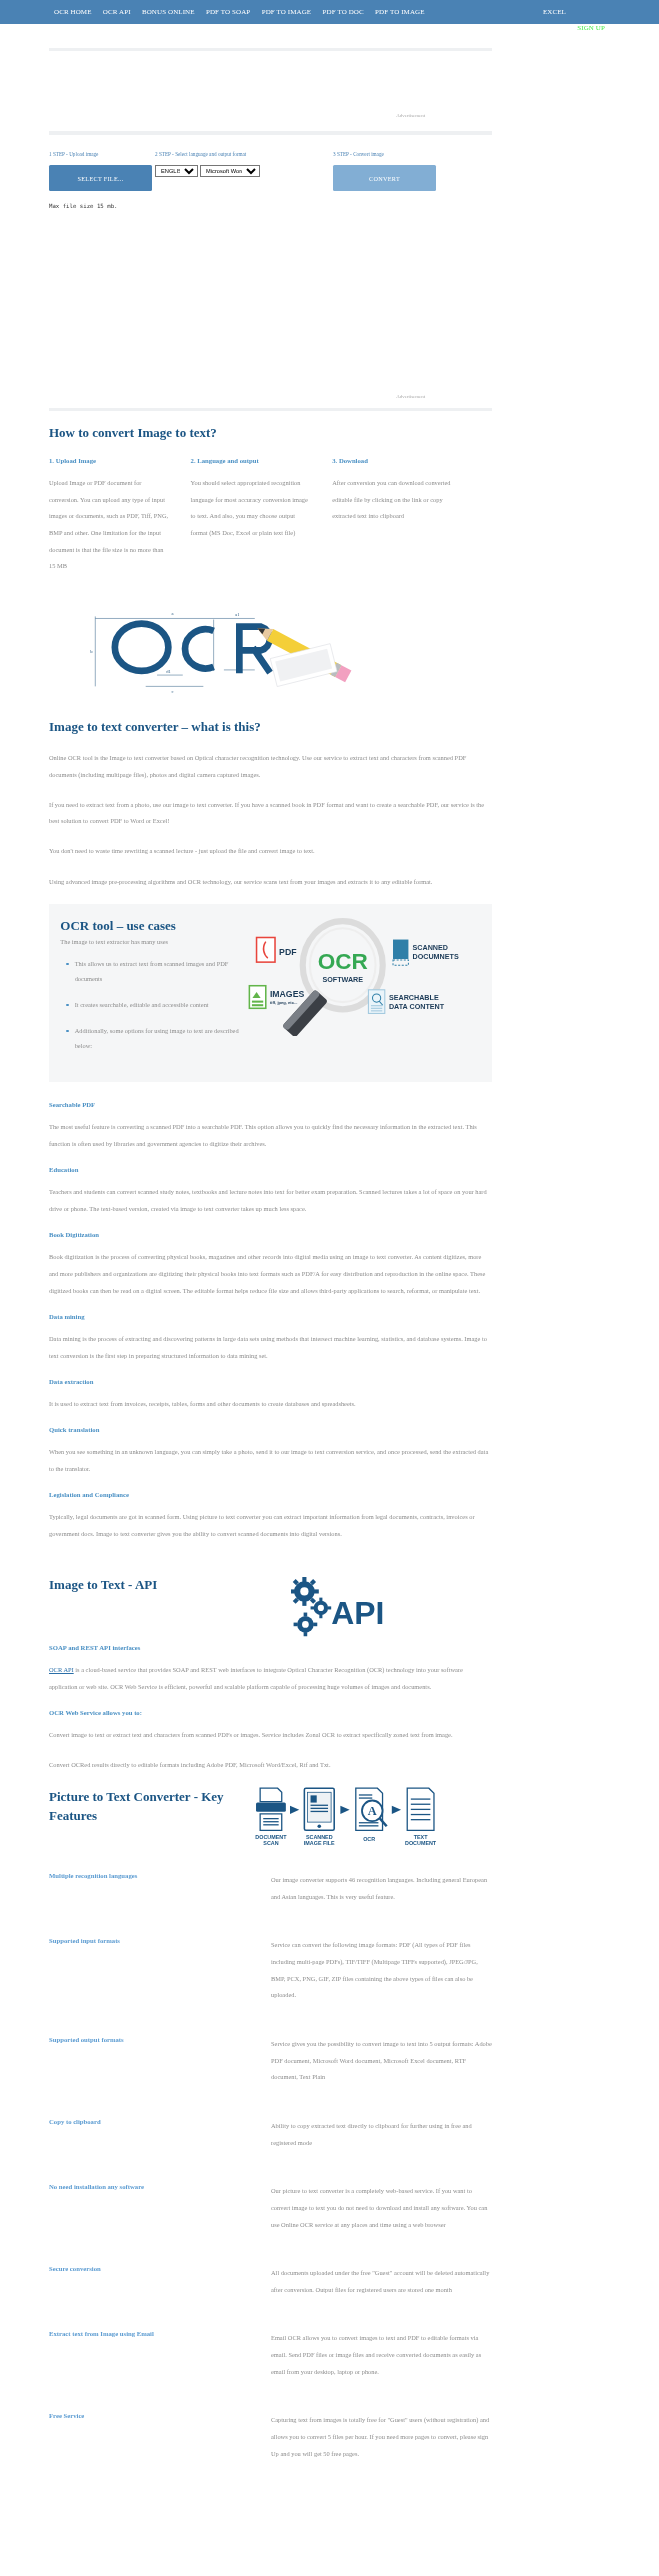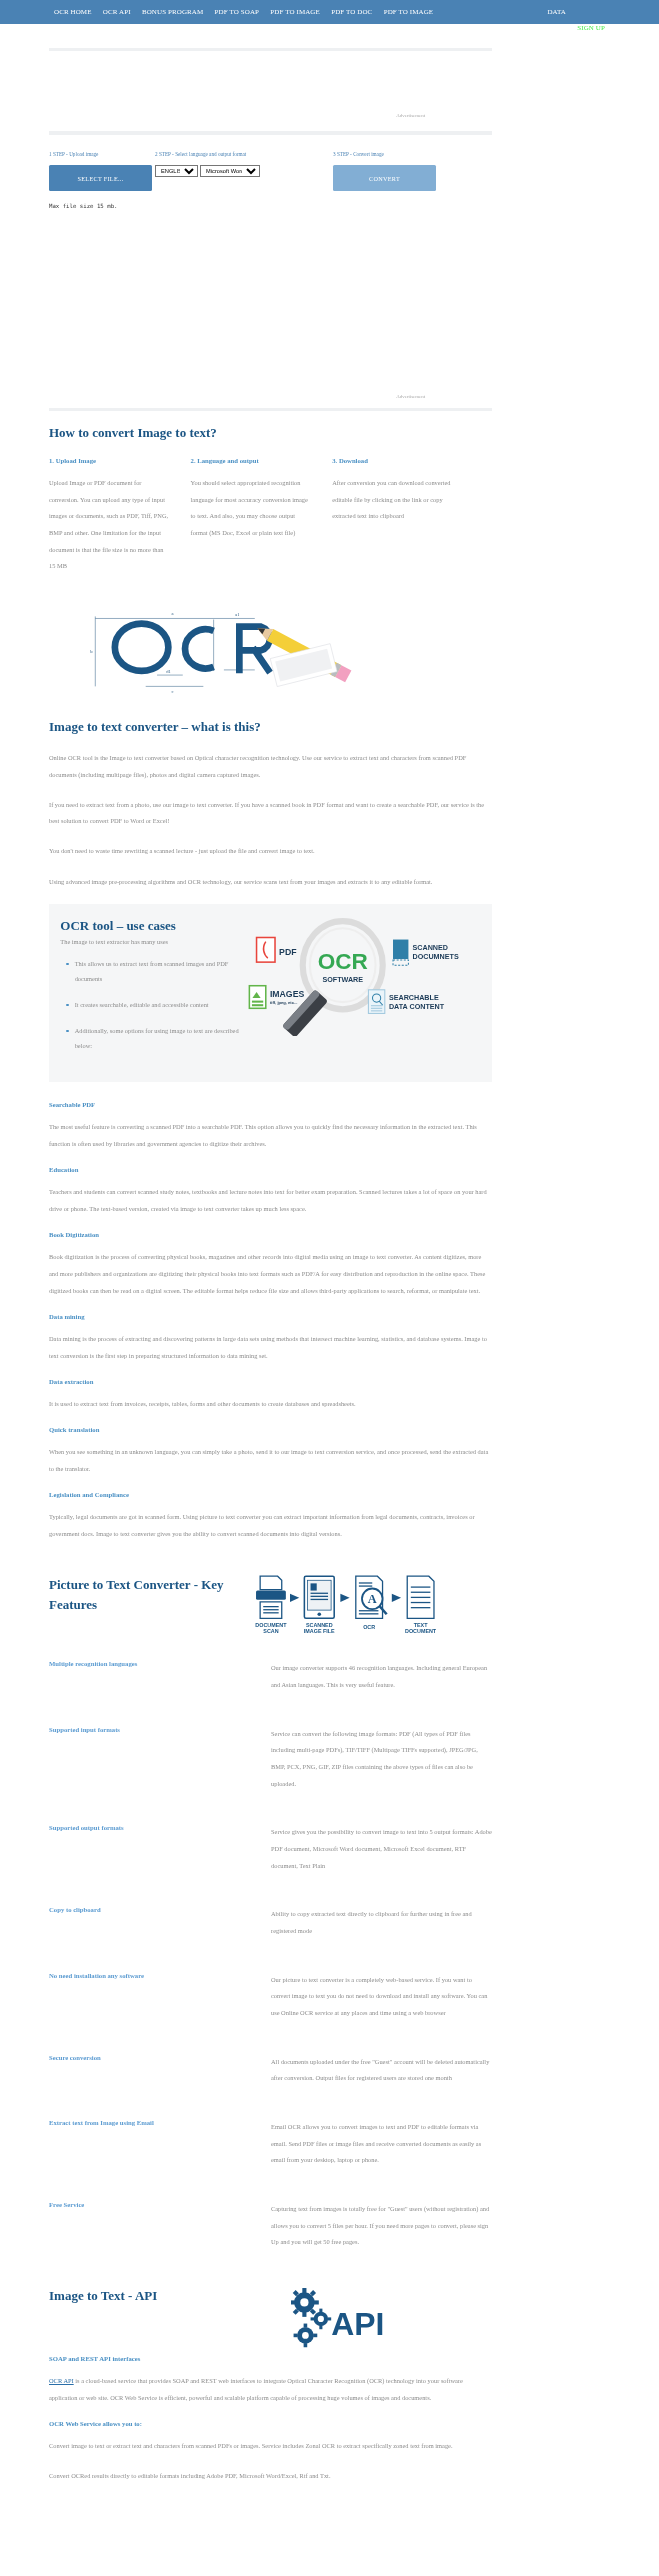--- a/index.html
+++ b/index.html
@@ -203,28 +203,28 @@
   .api-logo { position:relative; width:103px; height:67px; }
   a.inline-link { color:#2a6ea8; text-decoration:underline; }
 </style>
 </head>
 <body>
 
 <div class="topnav">
   <div class="nav-left">
     <a class="nav-item" href="#">OCR HOME</a>
     <a class="nav-item" href="#">OCR API</a>
-    <a class="nav-item" href="#">BONUS PROGRAM</a>
+    <a class="nav-item" href="#">BONUS ONLINE</a>
     <a class="nav-item" href="#">PDF TO SOAP</a>
     <a class="nav-item" href="#">PDF TO IMAGE</a>
     <a class="nav-item" href="#">PDF TO DOC</a>
     <a class="nav-item" href="#">PDF TO IMAGE</a>
   </div>
   <div class="nav-right">
-    <a class="nav-item" href="#">DATA</a>
+    <a class="nav-item" href="#">EXCEL</a>
     <a class="nav-item signup" href="#">SIGN UP</a>
   </div>
 </div>
 
 <div class="wrap">
 <div class="container">
 
 
   <div style="height:24px"></div>
   <div class="divider-band"></div>
@@ -414,117 +414,20 @@
     <p class="body">It is used to extract text from invoices, receipts, tables, forms and other documents to create databases and spreadsheets.</p>
 
     <h3 class="sub-title">Quick translation</h3>
     <p class="body">When you see something in an unknown language, you can simply take a photo, send it to our image to text conversion service, and once processed, send the extracted data to the translator.</p>
 
     <h3 class="sub-title">Legislation and Compliance</h3>
     <p class="body">Typically, legal documents are got in scanned form. Using picture to text converter you can extract important information from legal documents, contracts, invoices or government docs. Image to text converter gives you the ability to convert scanned documents into digital versions.</p>
   </div>
 
   <div style="height:15.5px"></div>
-
-  <div>
-    <div class="feature-head">
-      <h2 class="sec-title">Picture to Text Converter - Key Features</h2>
-      <div class="flow-illus">
-        <svg width="216" height="62" viewBox="0 0 420 120" xmlns="http://www.w3.org/2000/svg" style="font-size:13px">
-
-          <g fill="#1b5584">
-            <path d="M 10 2 L 44 2 L 52 10 L 52 28 L 10 28 Z" fill="#ffffff" stroke="#1b5584" stroke-width="2.5"></path>
-            <rect x="2" y="30" width="58" height="18" rx="3"></rect>
-            <path d="M 10 52 L 52 52 L 52 84 L 10 84 Z" fill="#ffffff" stroke="#1b5584" stroke-width="2.5"></path>
-            <rect x="16" y="60" width="30" height="2.5"></rect>
-                <rect x="16" y="66" width="30" height="2.5"></rect>
-            <rect x="16" y="72" width="30" height="2.5"></rect>
-          </g>
-          <polygon points="68,36 86,44 68,52" fill="#1b5584"></polygon>
-
-          <g>
-            <rect x="96" y="2" width="58" height="82" rx="3" fill="#ffffff" stroke="#1b5584" stroke-width="3"></rect>
-            <rect x="102" y="10" width="46" height="58" fill="#eef2f5" stroke="#1b5584" stroke-width="1.5"></rect>
-            <rect x="108" y="16" width="12" height="14" fill="#1b5584"></rect>
-            <rect x="108" y="34" width="34" height="2.5" fill="#1b5584"></rect>
-            <rect x="108" y="40" width="34" height="2.5" fill="#1b5584"></rect>
-            <rect x="108" y="46" width="34" height="2.5" fill="#1b5584"></rect>
-            <circle cx="125" cy="76" r="3.5" fill="#1b5584"></circle>
-          </g>
-          <polygon points="166,36 184,44 166,52" fill="#1b5584"></polygon>
-
-          <g>
-            <path d="M 196 2 L 238 2 L 248 12 L 248 84 L 196 84 Z" fill="#ffffff" stroke="#1b5584" stroke-width="2.5"></path>
-            <rect x="202" y="14" width="26" height="2.5" fill="#1b5584"></rect>
-            <rect x="202" y="20" width="26" height="2.5" fill="#1b5584"></rect>
-            <rect x="202" y="68" width="38" height="2.5" fill="#1b5584"></rect>
-            <rect x="202" y="74" width="38" height="2.5" fill="#1b5584"></rect>
-            <circle cx="228" cy="46" r="20" fill="#ffffff" stroke="#1b5584" stroke-width="3.5"></circle>
-            <text x="228" y="55" text-anchor="middle" font-family="Liberation Serif, serif" font-size="24" font-weight="bold" fill="#1b5584">A</text>
-            <line x1="242" y1="60" x2="256" y2="76" stroke="#1b5584" stroke-width="5"></line>
-          </g>
-          <polygon points="266,36 284,44 266,52" fill="#1b5584"></polygon>
-
-          <g>
-            <path d="M 296 2 L 338 2 L 348 12 L 348 84 L 296 84 Z" fill="#ffffff" stroke="#1b5584" stroke-width="2.5"></path>
-            <rect x="303" y="22" width="38" height="2.5" fill="#1b5584"></rect>
-            <rect x="303" y="32" width="38" height="2.5" fill="#1b5584"></rect>
-            <rect x="303" y="42" width="38" height="2.5" fill="#1b5584"></rect>
-            <rect x="303" y="52" width="38" height="2.5" fill="#1b5584"></rect>
-            <rect x="303" y="62" width="38" height="2.5" fill="#1b5584"></rect>
-          </g>
-
-          <text x="31" y="100" text-anchor="middle" font-family="Liberation Sans, sans-serif" font-size="10.5" font-weight="bold" fill="#1b5584">DOCUMENT</text>
-          <text x="31" y="113" text-anchor="middle" font-family="Liberation Sans, sans-serif" font-size="10.5" font-weight="bold" fill="#1b5584">SCAN</text>
-          <text x="125" y="100" text-anchor="middle" font-family="Liberation Sans, sans-serif" font-size="10.5" font-weight="bold" fill="#1b5584">SCANNED</text>
-          <text x="125" y="113" text-anchor="middle" font-family="Liberation Sans, sans-serif" font-size="10.5" font-weight="bold" fill="#1b5584">IMAGE FILE</text>
-          <text x="222" y="104" text-anchor="middle" font-family="Liberation Sans, sans-serif" font-size="10.5" font-weight="bold" fill="#1b5584">OCR</text>
-          <text x="322" y="100" text-anchor="middle" font-family="Liberation Sans, sans-serif" font-size="10.5" font-weight="bold" fill="#1b5584">TEXT</text>
-          <text x="322" y="113" text-anchor="middle" font-family="Liberation Sans, sans-serif" font-size="10.5" font-weight="bold" fill="#1b5584">DOCUMENT</text>
-        </svg>
-      </div>
-    </div>
-
-    <table class="features">
-      <tbody>
-        <tr>
-          <td class="fname">Multiple recognition languages</td>
-          <td class="fdesc">Our image converter supports 46 recognition languages. Including general European and Asian languages. This is very useful feature.</td>
-        </tr>
-        <tr>
-          <td class="fname">Supported input formats</td>
-          <td class="fdesc">Service can convert the following image formats: PDF (All types of PDF files including multi-page PDFs), TIF/TIFF (Multipage TIFFs supported), JPEG/JPG, BMP, PCX, PNG, GIF, ZIP files containing the above types of files can also be uploaded.</td>
-        </tr>
-        <tr>
-          <td class="fname">Supported output formats</td>
-          <td class="fdesc">Service gives you the possibility to convert image to text into 5 output formats: Adobe PDF document, Microsoft Word document, Microsoft Excel document, RTF document, Text Plain</td>
-        </tr>
-        <tr>
-          <td class="fname">Copy to clipboard</td>
-          <td class="fdesc">Ability to copy extracted text directly to clipboard for further using in free and registered mode</td>
-        </tr>
-        <tr>
-          <td class="fname">No need installation any software</td>
-          <td class="fdesc">Our picture to text converter is a completely web-based service. If you want to convert image to text you do not need to download and install any software. You can use Online OCR service at any places and time using a web browser</td>
-        </tr>
-        <tr>
-          <td class="fname">Secure conversion</td>
-          <td class="fdesc">All documents uploaded under the free "Guest" account will be deleted automatically after conversion. Output files for registered users are stored one month</td>
-        </tr>
-        <tr>
-          <td class="fname">Extract text from Image using Email</td>
-          <td class="fdesc">Email OCR allows you to convert images to text and PDF to editable formats via email. Send PDF files or image files and receive converted documents as easily as email from your desktop, laptop or phone.</td>
-        </tr>
-        <tr>
-          <td class="fname">Free Service</td>
-          <td class="fdesc">Capturing text from images is totally free for "Guest" users (without registration) and allows you to convert 5 files per hour. If you need more pages to convert, please sign Up and you will get 50 free pages.</td>
-        </tr>
-      </tbody>
-    </table>
-  </div>
 
   <div>
     <div class="api-head">
       <h2 class="sec-title">Image to Text - API</h2>
       <div class="api-logo">
         <svg width="103" height="67" viewBox="0 0 200 130" xmlns="http://www.w3.org/2000/svg" style="font-size:13px">
           <g fill="#1b5584">
             <g transform="translate(26,28)">
               <circle cx="0" cy="0" r="20"></circle>
               <circle cx="0" cy="0" r="8" fill="#ffffff"></circle>
@@ -563,16 +466,113 @@
 
     <h3 class="sub-title">SOAP and REST API interfaces</h3>
     <p class="body"><a class="inline-link" href="#">OCR API</a><span> is a cloud-based service that provides SOAP and REST web interfaces to integrate Optical Character Recognition (OCR) technology into your software application or web site. OCR Web Service is efficient, powerful and scalable platform capable of processing huge volumes of images and documents.</span></p>
 
     <h3 class="sub-title">OCR Web Service allows you to:</h3>
     <p class="body">Convert image to text or extract text and characters from scanned PDFs or images. Service includes Zonal OCR to extract specifically zoned text from image.</p>
     <p class="body">Convert OCRed results directly to editable formats including Adobe PDF, Microsoft Word/Excel, Rtf and Txt.</p>
 
   </div>
 
+  <div>
+    <div class="feature-head">
+      <h2 class="sec-title">Picture to Text Converter - Key Features</h2>
+      <div class="flow-illus">
+        <svg width="216" height="62" viewBox="0 0 420 120" xmlns="http://www.w3.org/2000/svg" style="font-size:13px">
+
+          <g fill="#1b5584">
+            <path d="M 10 2 L 44 2 L 52 10 L 52 28 L 10 28 Z" fill="#ffffff" stroke="#1b5584" stroke-width="2.5"></path>
+            <rect x="2" y="30" width="58" height="18" rx="3"></rect>
+            <path d="M 10 52 L 52 52 L 52 84 L 10 84 Z" fill="#ffffff" stroke="#1b5584" stroke-width="2.5"></path>
+            <rect x="16" y="60" width="30" height="2.5"></rect>
+                <rect x="16" y="66" width="30" height="2.5"></rect>
+            <rect x="16" y="72" width="30" height="2.5"></rect>
+          </g>
+          <polygon points="68,36 86,44 68,52" fill="#1b5584"></polygon>
+
+          <g>
+            <rect x="96" y="2" width="58" height="82" rx="3" fill="#ffffff" stroke="#1b5584" stroke-width="3"></rect>
+            <rect x="102" y="10" width="46" height="58" fill="#eef2f5" stroke="#1b5584" stroke-width="1.5"></rect>
+            <rect x="108" y="16" width="12" height="14" fill="#1b5584"></rect>
+            <rect x="108" y="34" width="34" height="2.5" fill="#1b5584"></rect>
+            <rect x="108" y="40" width="34" height="2.5" fill="#1b5584"></rect>
+            <rect x="108" y="46" width="34" height="2.5" fill="#1b5584"></rect>
+            <circle cx="125" cy="76" r="3.5" fill="#1b5584"></circle>
+          </g>
+          <polygon points="166,36 184,44 166,52" fill="#1b5584"></polygon>
+
+          <g>
+            <path d="M 196 2 L 238 2 L 248 12 L 248 84 L 196 84 Z" fill="#ffffff" stroke="#1b5584" stroke-width="2.5"></path>
+            <rect x="202" y="14" width="26" height="2.5" fill="#1b5584"></rect>
+            <rect x="202" y="20" width="26" height="2.5" fill="#1b5584"></rect>
+            <rect x="202" y="68" width="38" height="2.5" fill="#1b5584"></rect>
+            <rect x="202" y="74" width="38" height="2.5" fill="#1b5584"></rect>
+            <circle cx="228" cy="46" r="20" fill="#ffffff" stroke="#1b5584" stroke-width="3.5"></circle>
+            <text x="228" y="55" text-anchor="middle" font-family="Liberation Serif, serif" font-size="24" font-weight="bold" fill="#1b5584">A</text>
+            <line x1="242" y1="60" x2="256" y2="76" stroke="#1b5584" stroke-width="5"></line>
+          </g>
+          <polygon points="266,36 284,44 266,52" fill="#1b5584"></polygon>
+
+          <g>
+            <path d="M 296 2 L 338 2 L 348 12 L 348 84 L 296 84 Z" fill="#ffffff" stroke="#1b5584" stroke-width="2.5"></path>
+            <rect x="303" y="22" width="38" height="2.5" fill="#1b5584"></rect>
+            <rect x="303" y="32" width="38" height="2.5" fill="#1b5584"></rect>
+            <rect x="303" y="42" width="38" height="2.5" fill="#1b5584"></rect>
+            <rect x="303" y="52" width="38" height="2.5" fill="#1b5584"></rect>
+            <rect x="303" y="62" width="38" height="2.5" fill="#1b5584"></rect>
+          </g>
+
+          <text x="31" y="100" text-anchor="middle" font-family="Liberation Sans, sans-serif" font-size="10.5" font-weight="bold" fill="#1b5584">DOCUMENT</text>
+          <text x="31" y="113" text-anchor="middle" font-family="Liberation Sans, sans-serif" font-size="10.5" font-weight="bold" fill="#1b5584">SCAN</text>
+          <text x="125" y="100" text-anchor="middle" font-family="Liberation Sans, sans-serif" font-size="10.5" font-weight="bold" fill="#1b5584">SCANNED</text>
+          <text x="125" y="113" text-anchor="middle" font-family="Liberation Sans, sans-serif" font-size="10.5" font-weight="bold" fill="#1b5584">IMAGE FILE</text>
+          <text x="222" y="104" text-anchor="middle" font-family="Liberation Sans, sans-serif" font-size="10.5" font-weight="bold" fill="#1b5584">OCR</text>
+          <text x="322" y="100" text-anchor="middle" font-family="Liberation Sans, sans-serif" font-size="10.5" font-weight="bold" fill="#1b5584">TEXT</text>
+          <text x="322" y="113" text-anchor="middle" font-family="Liberation Sans, sans-serif" font-size="10.5" font-weight="bold" fill="#1b5584">DOCUMENT</text>
+        </svg>
+      </div>
+    </div>
+
+    <table class="features">
+      <tbody>
+        <tr>
+          <td class="fname">Multiple recognition languages</td>
+          <td class="fdesc">Our image converter supports 46 recognition languages. Including general European and Asian languages. This is very useful feature.</td>
+        </tr>
+        <tr>
+          <td class="fname">Supported input formats</td>
+          <td class="fdesc">Service can convert the following image formats: PDF (All types of PDF files including multi-page PDFs), TIF/TIFF (Multipage TIFFs supported), JPEG/JPG, BMP, PCX, PNG, GIF, ZIP files containing the above types of files can also be uploaded.</td>
+        </tr>
+        <tr>
+          <td class="fname">Supported output formats</td>
+          <td class="fdesc">Service gives you the possibility to convert image to text into 5 output formats: Adobe PDF document, Microsoft Word document, Microsoft Excel document, RTF document, Text Plain</td>
+        </tr>
+        <tr>
+          <td class="fname">Copy to clipboard</td>
+          <td class="fdesc">Ability to copy extracted text directly to clipboard for further using in free and registered mode</td>
+        </tr>
+        <tr>
+          <td class="fname">No need installation any software</td>
+          <td class="fdesc">Our picture to text converter is a completely web-based service. If you want to convert image to text you do not need to download and install any software. You can use Online OCR service at any places and time using a web browser</td>
+        </tr>
+        <tr>
+          <td class="fname">Secure conversion</td>
+          <td class="fdesc">All documents uploaded under the free "Guest" account will be deleted automatically after conversion. Output files for registered users are stored one month</td>
+        </tr>
+        <tr>
+          <td class="fname">Extract text from Image using Email</td>
+          <td class="fdesc">Email OCR allows you to convert images to text and PDF to editable formats via email. Send PDF files or image files and receive converted documents as easily as email from your desktop, laptop or phone.</td>
+        </tr>
+        <tr>
+          <td class="fname">Free Service</td>
+          <td class="fdesc">Capturing text from images is totally free for "Guest" users (without registration) and allows you to convert 5 files per hour. If you need more pages to convert, please sign Up and you will get 50 free pages.</td>
+        </tr>
+      </tbody>
+    </table>
+  </div>
+
 </div>
 
 </div>
 
 
 </body></html>

